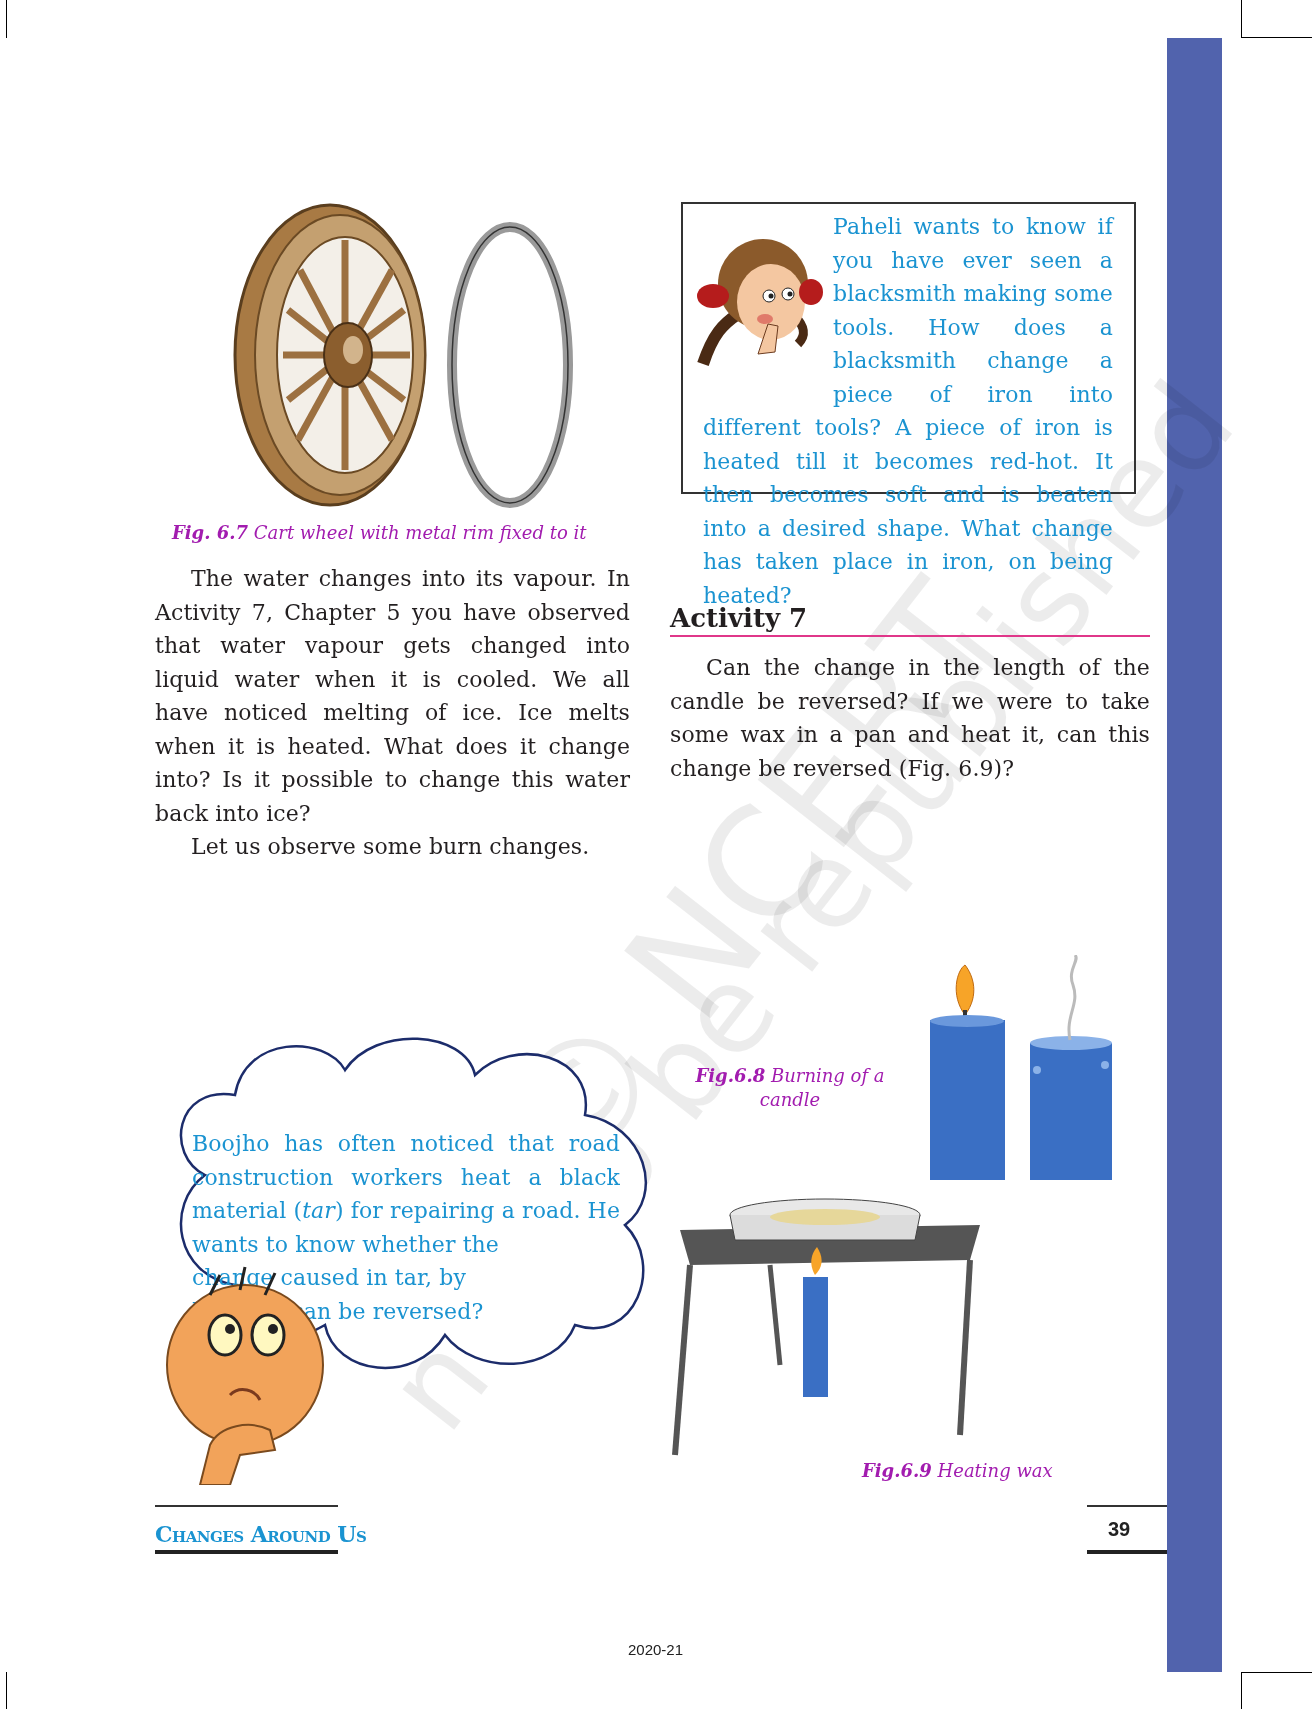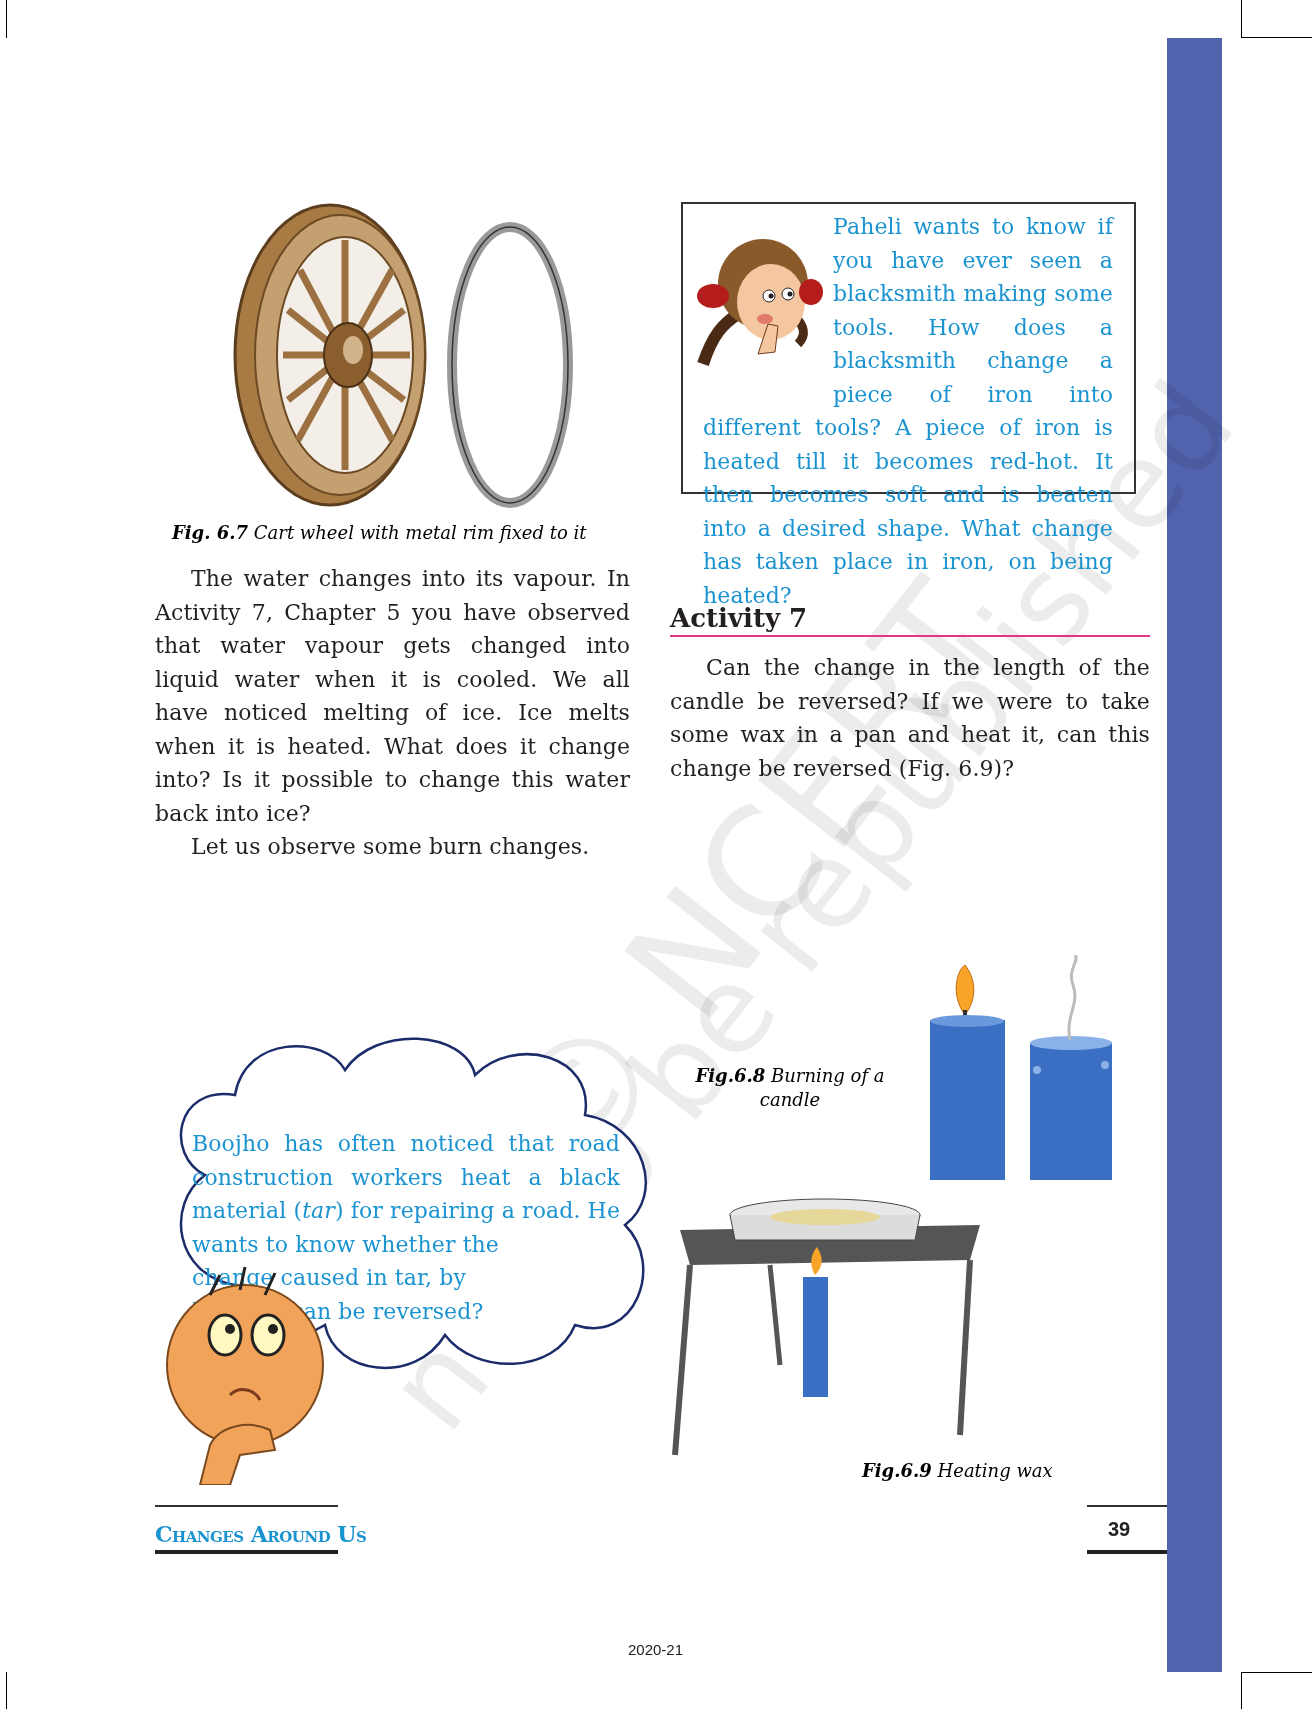--- a/index.html
+++ b/index.html
@@ -5,21 +5,21 @@
   html, body { margin:0; padding:0; }
   body { width:1312px; height:1709px; background:#ffffff; position:relative; overflow:hidden;
          font-family:"DejaVu Serif", serif; color:#231f20; }
   .abs { position:absolute; }
   .crop { position:absolute; background:#000; }
   .sidebar { position:absolute; left:1167px; top:38px; width:55px; height:1634px; background:#5163ad; }
   .body-text { font-size:22px; line-height:33.5px; text-align:justify; letter-spacing:0.1px; }
   .body-text p { margin:0; }
   .indent { text-indent:36px; }
   .blue { color:#1a93d1; }
-  .caption { font-size:18px; font-style:italic; color:#000000; }
+  .caption { font-size:18px; font-style:italic; color:#a21caf; }
   .caption b { font-style:italic; font-weight:bold; }
   .watermark { position:absolute; font-family:"DejaVu Sans", sans-serif; color:#000; opacity:0.07;
                font-size:150px; transform:rotate(-52deg); transform-origin:left top; white-space:nowrap; }
 </style>
 </head>
 <body>
 
 <div class="crop" style="left:6px;top:0;width:1px;height:38px;"></div>
 <div class="crop" style="left:1241px;top:0;width:1px;height:38px;"></div>
 <div class="crop" style="left:1241px;top:37px;width:71px;height:1px;"></div>

